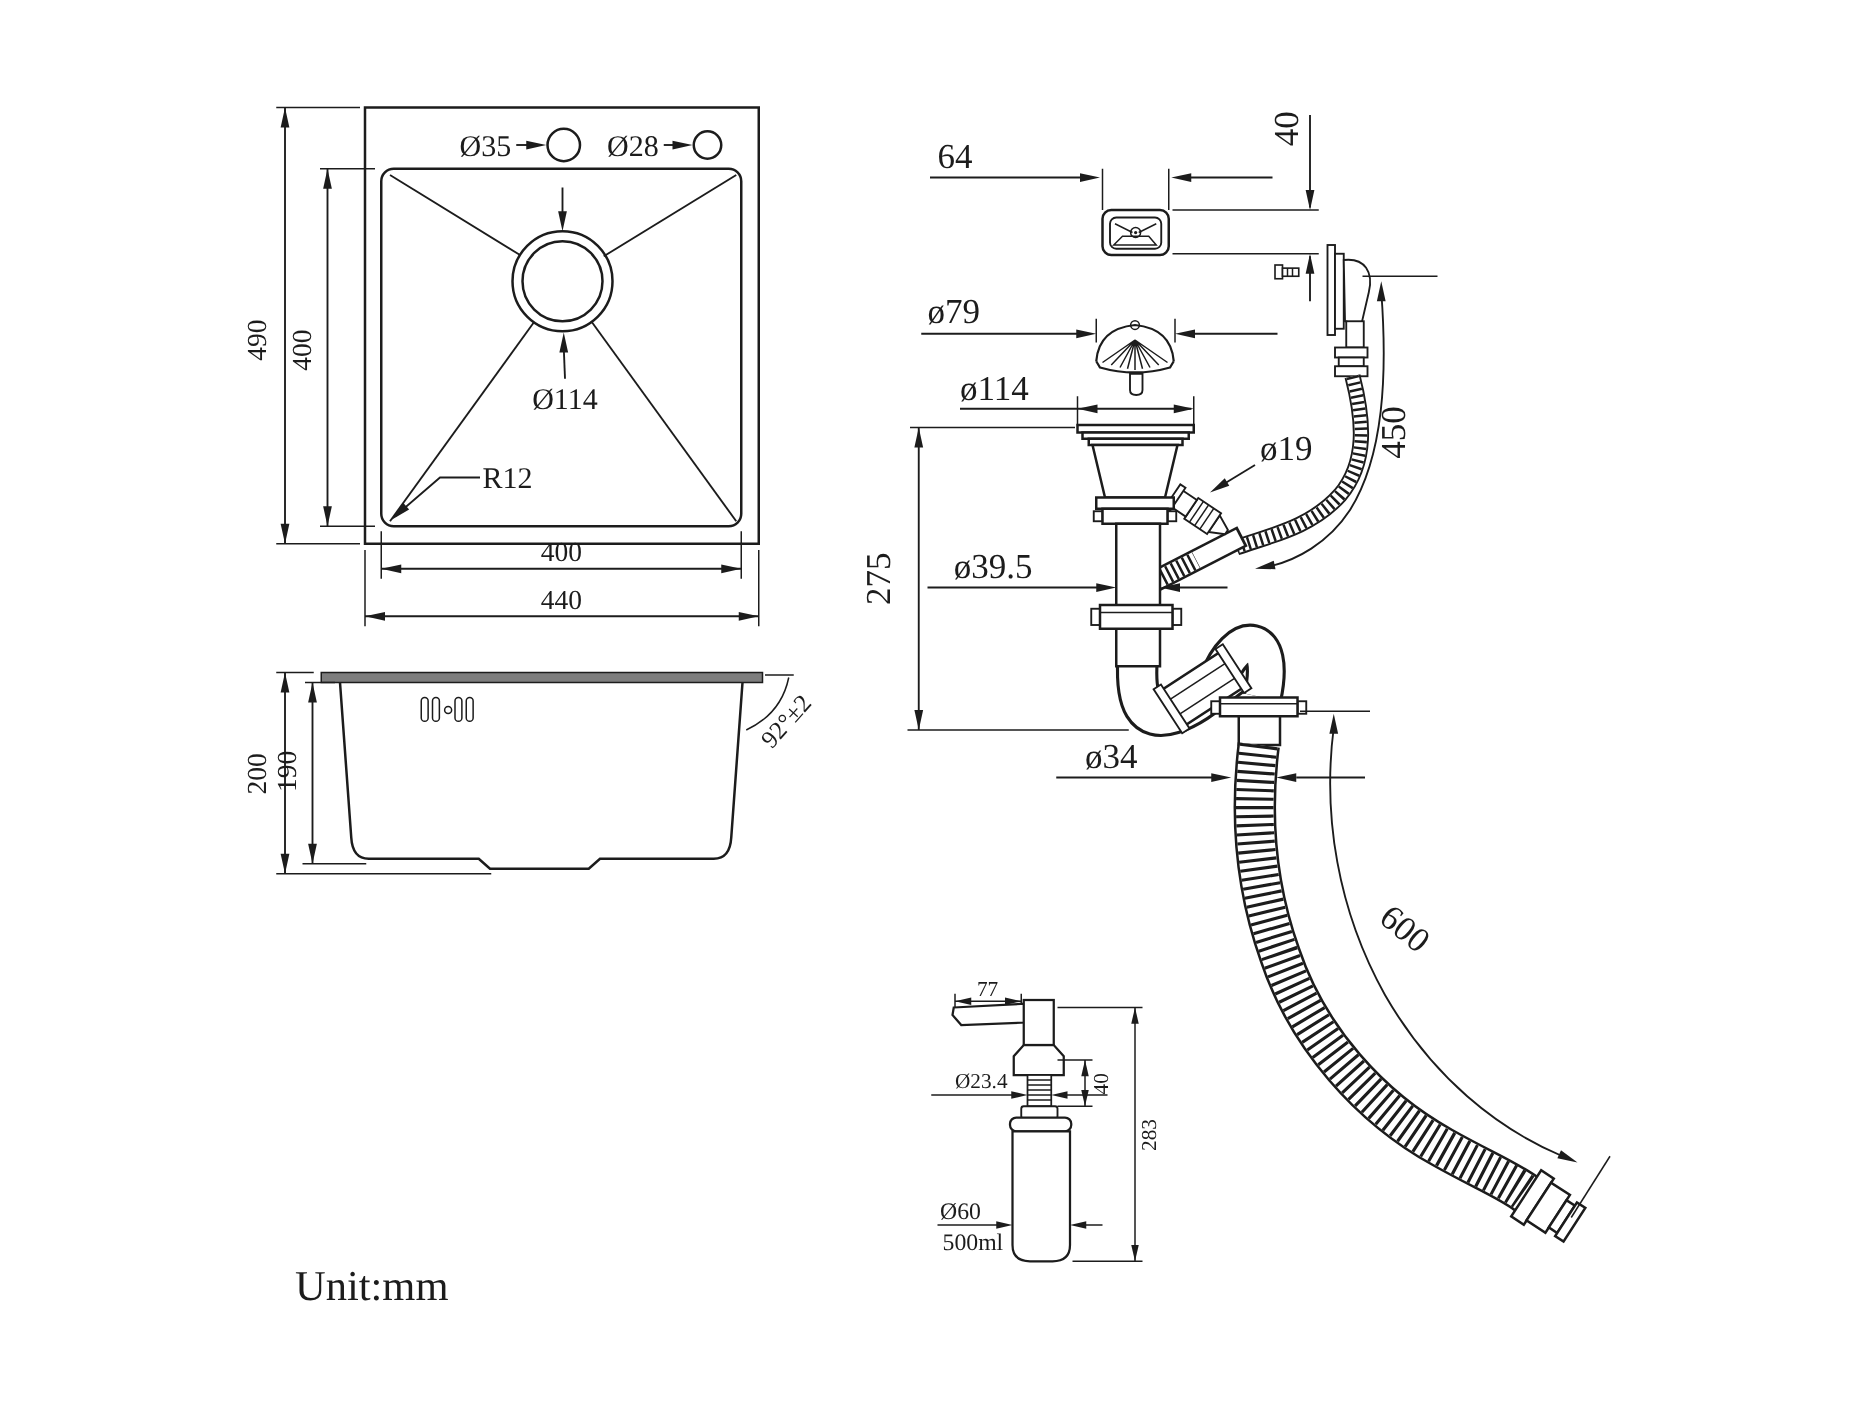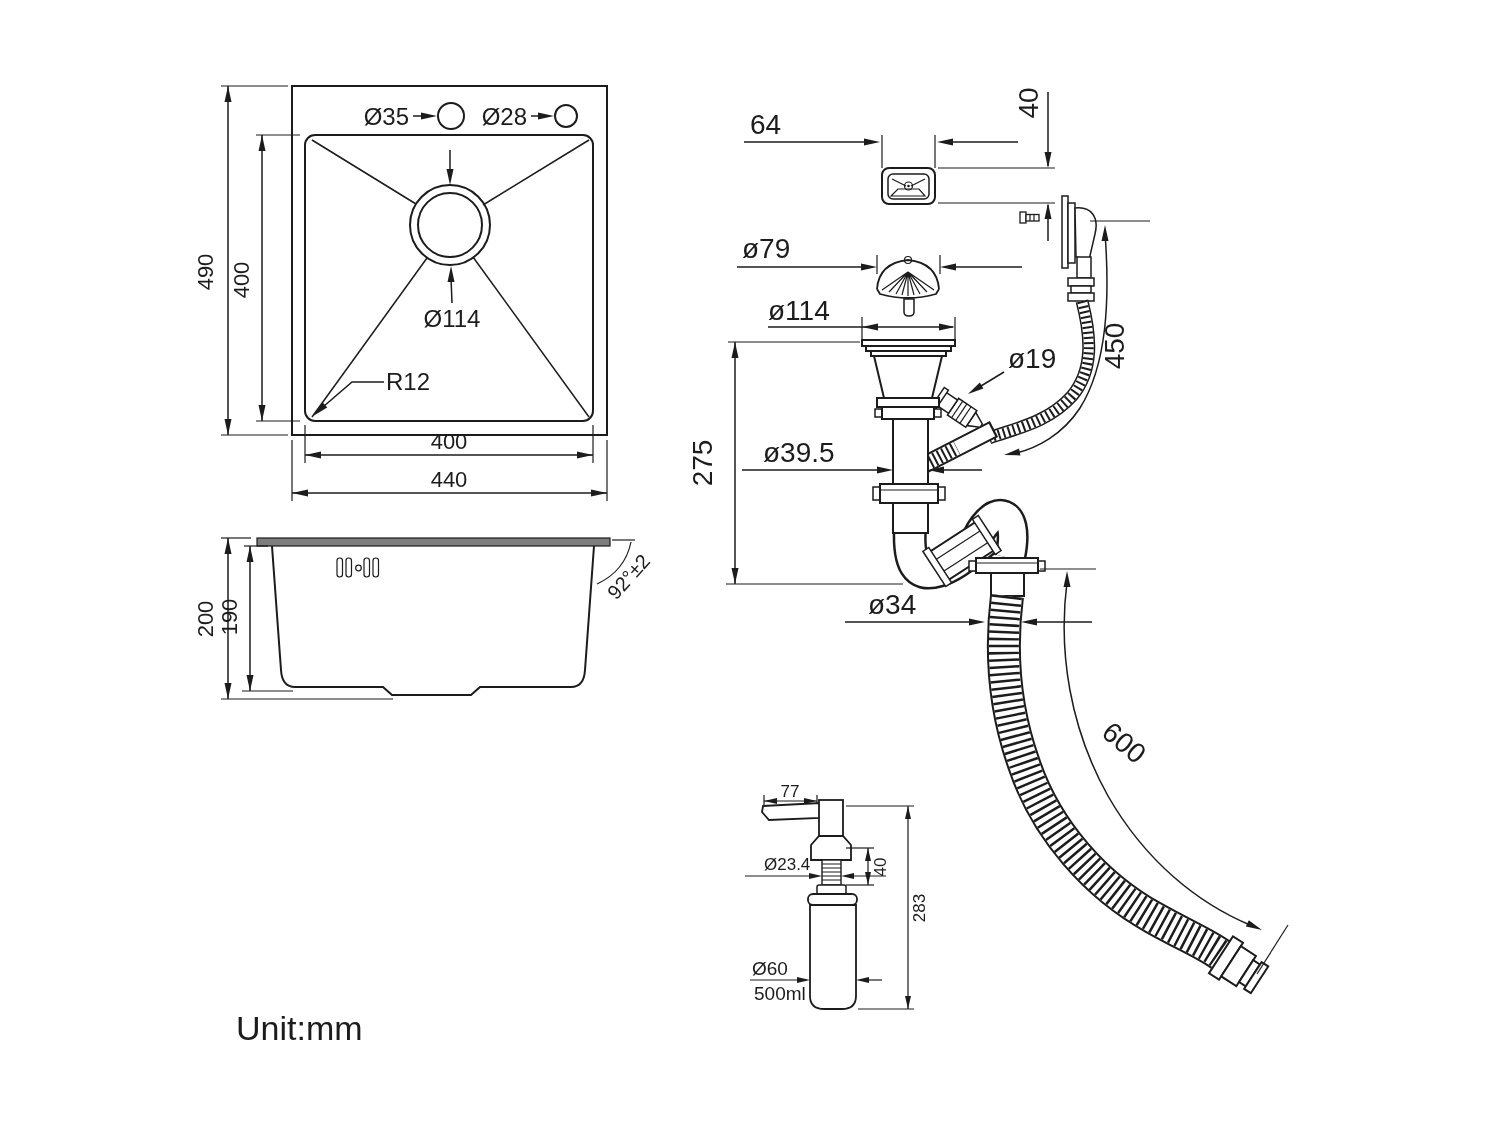--- a/index.html
+++ b/index.html
@@ -1,17 +1,17 @@
 <!DOCTYPE html>
 <html><head>
 <meta charset="utf-8">
 <style>
   html,body{margin:0;padding:0;background:#ffffff;}
   .stage{width:1500px;height:1125px;position:relative;background:#fff;
-         font-family:Liberation Sans, sans-serif;}
+         font-family:Liberation Serif, serif;}
   svg{display:block;}
   text{fill:#1c1c1c;}
   .ln{stroke:#1c1c1c;stroke-width:1.5;fill:none;}
   .thin{stroke:#1c1c1c;stroke-width:1.2;fill:none;}
   .part{stroke:#1c1c1c;stroke-width:2;fill:#ffffff;}
   .partn{stroke:#1c1c1c;stroke-width:2;fill:none;}
   .arr{fill:#1c1c1c;stroke:none;}
   .t24{font-size:24px;}
   .t22{font-size:22px;}
   .t28{font-size:28px;}

